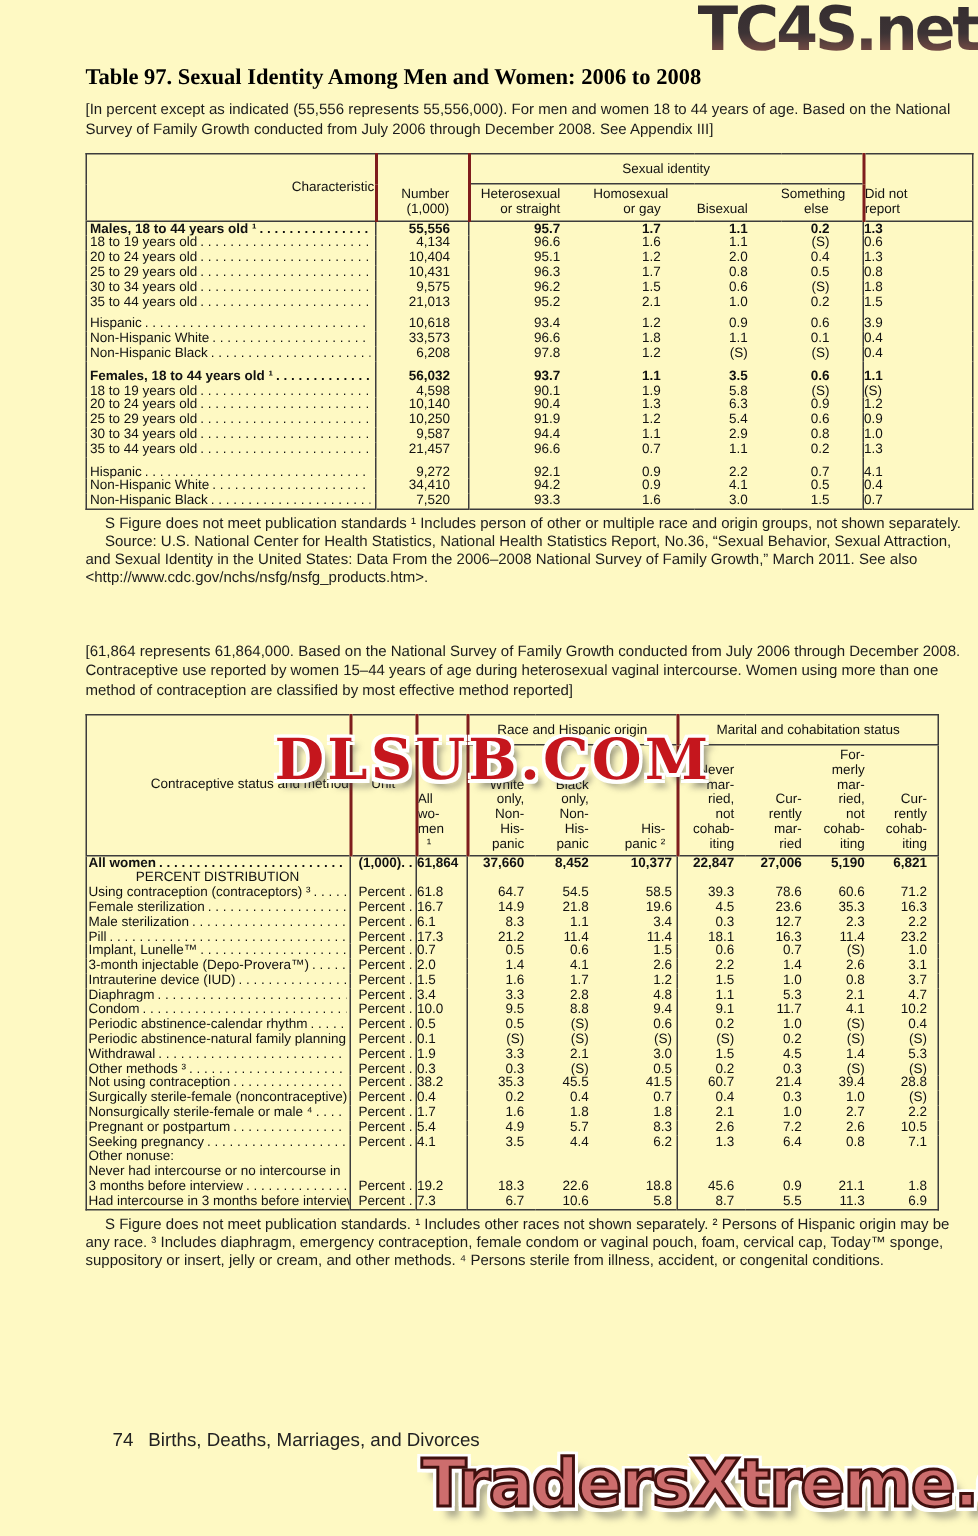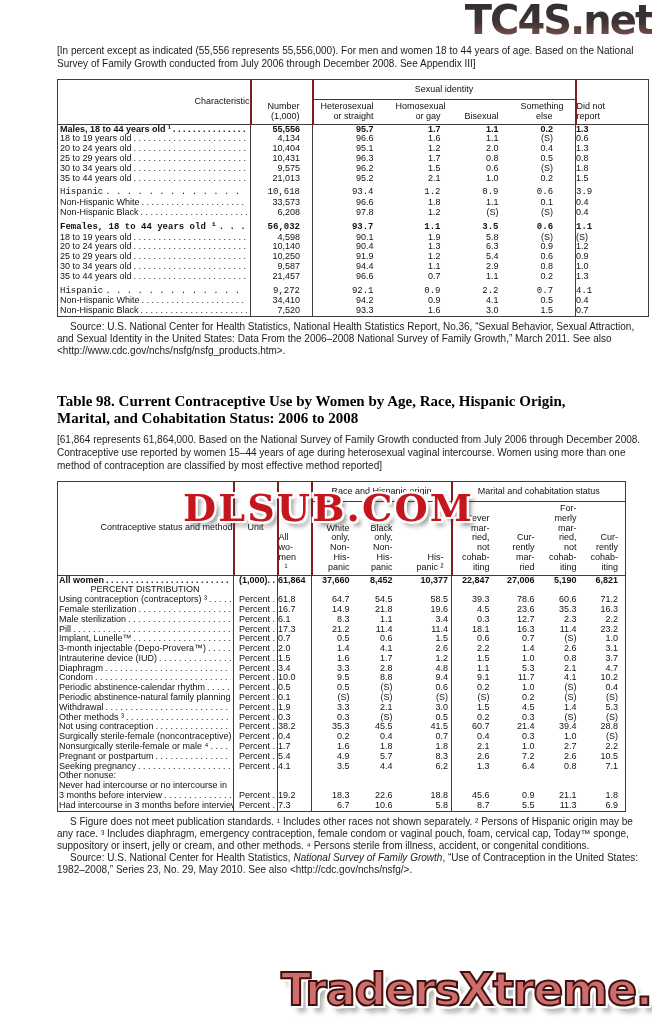--- a/index.html
+++ b/index.html
@@ -1,16 +1,16 @@
 <!DOCTYPE html>
 <html><head>
 <meta charset="utf-8">
 <style>
   html,body{margin:0;padding:0;background:#e8e8e8;}
-  .page{position:relative;width:652px;height:1024px;background:#ffffff;overflow:hidden;
+  .page{position:relative;width:652px;height:1024px;background:#fef9c3;overflow:hidden;
         font-family:"Liberation Sans",sans-serif;color:#141414;}
   .content{position:absolute;left:57px;top:44px;width:592px;}
 
   
   .tbl-title{font-family:"Liberation Serif",serif;font-weight:bold;font-size:15px;
              line-height:17px;margin:0 0 6px 0;color:#000;max-width:560px;}
   .note{font-size:10px;line-height:13px;margin:0 0 9px 0;color:#1c1c1c;max-width:585px;}
 
   
   table{border-collapse:collapse;table-layout:fixed;border:1px solid #3d3d3d;}
@@ -18,21 +18,21 @@
         overflow:hidden;}
   thead th{white-space:pre-line;vertical-align:bottom;padding-bottom:2px;padding-top:2px;}
   .h-ctr{text-align:right;vertical-align:middle;}
   .h-span{text-align:center;vertical-align:middle;border-bottom:1px solid #3d3d3d;height:15px;}
   thead tr.colheads th{border-bottom:1px solid #3d3d3d;}
   thead th.rs{border-bottom:1px solid #3d3d3d;}
   .br{border-right:2px solid #7f1d1d;}
 
   td.num{text-align:right;white-space:nowrap;}
   tr.bold td{font-weight:bold;}
-  tr.gap td{padding-top:5px;font-family:Liberation Mono, monospace;}
+  tr.gap td{padding-top:5px;}
   td.label{text-align:left;margin-left:28px;}
   td.ctr{text-align:center;}
   .lw{display:flex;align-items:baseline;}
   .lw .txt{white-space:nowrap;}
   .lw .dots{flex:1 1 auto;overflow:hidden;white-space:nowrap;margin-left:2px;}
   .lw .dots::after{content:". . . . . . . . . . . . . . . . . . . . . . . . . . . . . . . . . . . . . . . . . . . . . . . . . . . . . . . . . .";}
   td.ind{padding-left:5px;}
 
   
   #t97{width:591px;}
@@ -89,20 +89,21 @@
 </head>
 <body>
 
 <div class="page">
 
   <div class="wm-tc4s">TC4S.net</div>
 
   <div class="content">
 
     <section>
+      <h1 class="tbl-title">Table 97. Sexual Identity Among Men and Women: 2006 to 2008</h1>
       <p class="note">[In percent except as indicated (55,556 represents 55,556,000). For men and women 18 to 44 years of age. Based on the National Survey of Family Growth conducted from July 2006 through December 2008. See Appendix III]</p>
 
       <table id="t97">
         <colgroup>
           <col style="width:193px">
             <col style="width:62px">
             <col style="width:83px">
           <col style="width:67px">
             <col style="width:58px">
             <col style="width:55px">
@@ -377,28 +378,28 @@
               <td class="num">93.3</td>
               <td class="num">1.6</td>
               <td class="num">3.0</td>
               <td class="num">1.5</td>
               <td class="num">0.7</td>
             </tr>
           </tbody>
       </table>
 
       <div class="footnotes">
+        <p>S Figure does not meet publication standards ¹ Includes person of other or multiple race and origin groups, not shown separately.</p>
         <p>Source: U.S. National Center for Health Statistics, National Health Statistics Report, No.36, “Sexual Behavior, Sexual Attraction, and Sexual Identity in the United States: Data From the 2006–2008 National Survey of Family Growth,” March 2011. See also &lt;http://www.cdc.gov/nchs/nsfg/nsfg_products.htm&gt;.</p>
       </div>
     </section>
 
     <div class="sect-gap"></div>
 
     <section>
-      <h1 class="tbl-title">Table 98. Current Contraceptive Use by Women by Age, Race, Hispanic Origin, Marital, and Cohabitation Status: 2006 to 2008</h1>
       <p class="note">[61,864 represents 61,864,000. Based on the National Survey of Family Growth conducted from July 2006 through December 2008. Contraceptive use reported by women 15–44 years of age during heterosexual vaginal intercourse. Women using more than one method of contraception are classified by most effective method reported]</p>
 
       <table id="t98">
         <colgroup>
           <col style="width:176px">
             <col style="width:44px">
             <col style="width:34px">
           <col style="width:45px">
             <col style="width:43px">
             <col style="width:52px">
@@ -845,23 +846,25 @@
               <td class="num">8.7</td>
               <td class="num">5.5</td>
               <td class="num">11.3</td>
               <td class="num">6.9</td>
             </tr>
           </tbody>
       </table>
 
       <div class="footnotes">
         <p>S Figure does not meet publication standards. ¹ Includes other races not shown separately. ² Persons of Hispanic origin may be any race. ³ Includes diaphragm, emergency contraception, female condom or vaginal pouch, foam, cervical cap, Today™ sponge, suppository or insert, jelly or cream, and other methods. ⁴ Persons sterile from illness, accident, or congenital conditions.</p>
-        <p id="t98-fn2"><span>Source: U.S. National Center for Health Statistics, </span><span class="it">National Survey of Family Growth</span><span>, “Use of Contraception in the United States: 1982–2008,” Series 23, No. 29, May 2010. See also &lt;http://cdc.gov/nchs/nsfg/&gt;.</span></p>
       </div>
     </section>
   </div>
 
   <div class="wm-dlsub">DLSUB.COM</div>
 
+  <div class="footer-left">
+    <span class="pgnum">74</span><span>Births, Deaths, Marriages, and Divorces</span>
+  </div>
 
   <div class="wm-traders">TradersXtreme.com</div>
 
 </div>
 
 </body></html>

